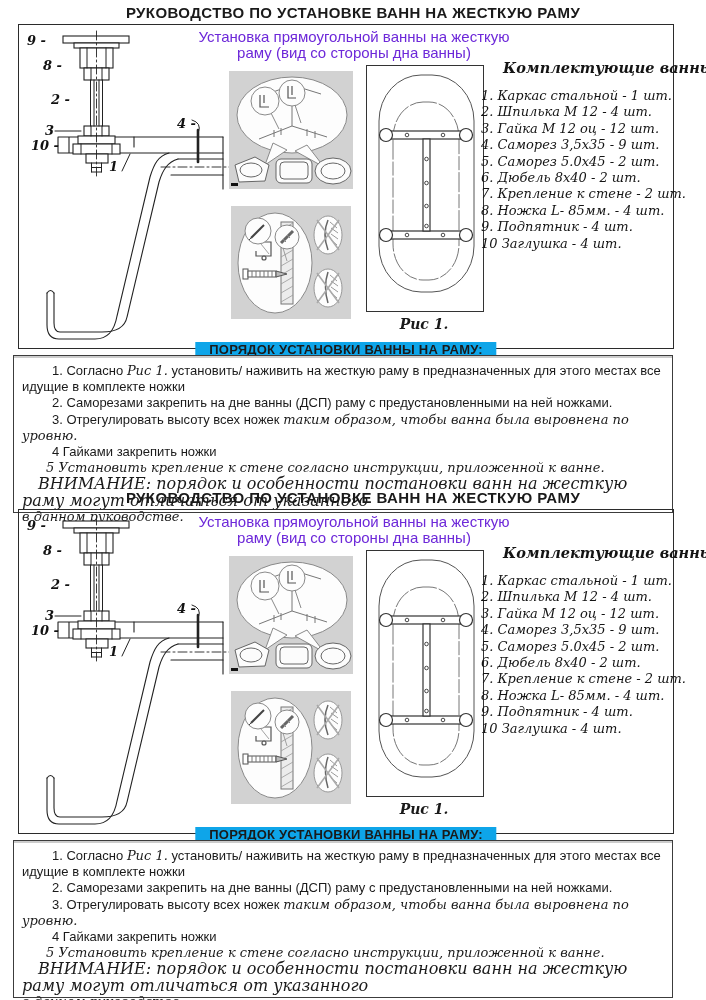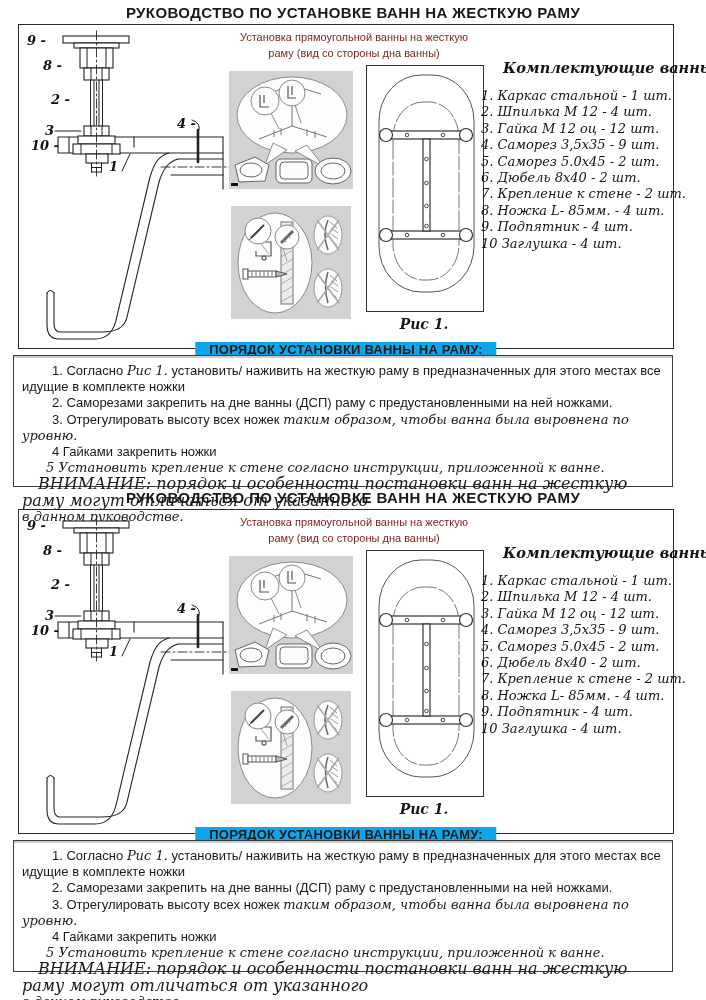--- a/index.html
+++ b/index.html
@@ -11,21 +11,21 @@
   .panel-title{
     position:absolute;top:4px;left:0;right:0;text-align:center;
     font-size:15px;font-weight:bold;letter-spacing:.4px;white-space:nowrap;
   }
   .figbox{
     position:absolute;left:18px;top:24px;width:654px;height:323px;
     border:1px solid #2b2b2b;
   }
   .subtitle{
     position:absolute;top:4px;left:16px;right:0;text-align:center;
-    font-size:11px;line-height:16px;color:#7f1d1d;
+    font-size:15px;line-height:16px;color:#6d28d9;
   }
   .leg-svg{position:absolute;left:0;top:0;}
   .d-label{
     position:absolute;font-family:"DejaVu Serif",serif;font-style:italic;
     font-weight:bold;font-size:13px;color:#111;white-space:nowrap;
   }
   .grayA{position:absolute;left:210px;top:46px;}
   .grayB{position:absolute;left:212px;top:181px;}
   .tubfig{
     position:absolute;left:347px;top:40px;width:116px;height:245px;
@@ -42,21 +42,21 @@
   .components .comp-head{
     font-size:14.5px;font-weight:bold;margin:0 0 12px 22px;white-space:nowrap;
   }
   .components .comp-item{line-height:16.4px;white-space:nowrap;}
   .order-label{
     position:absolute;bottom:-9px;left:50%;transform:translateX(-50%);
     background:#0ea5e9;padding:0 14px;font-size:13px;font-weight:bold;
     white-space:nowrap;letter-spacing:.2px;
   }
   .instrbox{
-    position:absolute;left:13px;top:355px;width:660px;height:132px;
+    position:absolute;left:13px;top:355px;width:660px;height:158px;
     border:1.5px solid #3c3c3c;box-sizing:border-box;
     box-shadow:inset 0 2px 0 #cccccc;
     font-size:13px;line-height:16.2px;padding-top:7px;
   }
   .instrbox p{margin:0;padding:0 10px 0 8px;}
   .ind{text-indent:30px;}
   .ind5{text-indent:24px;}
   .script{font-family:"DejaVu Serif",serif;font-style:italic;}
   .warn{margin-top:4px;font-size:16px;text-indent:16px;}
   .warn2{padding-left:108px;font-size:13px;}

